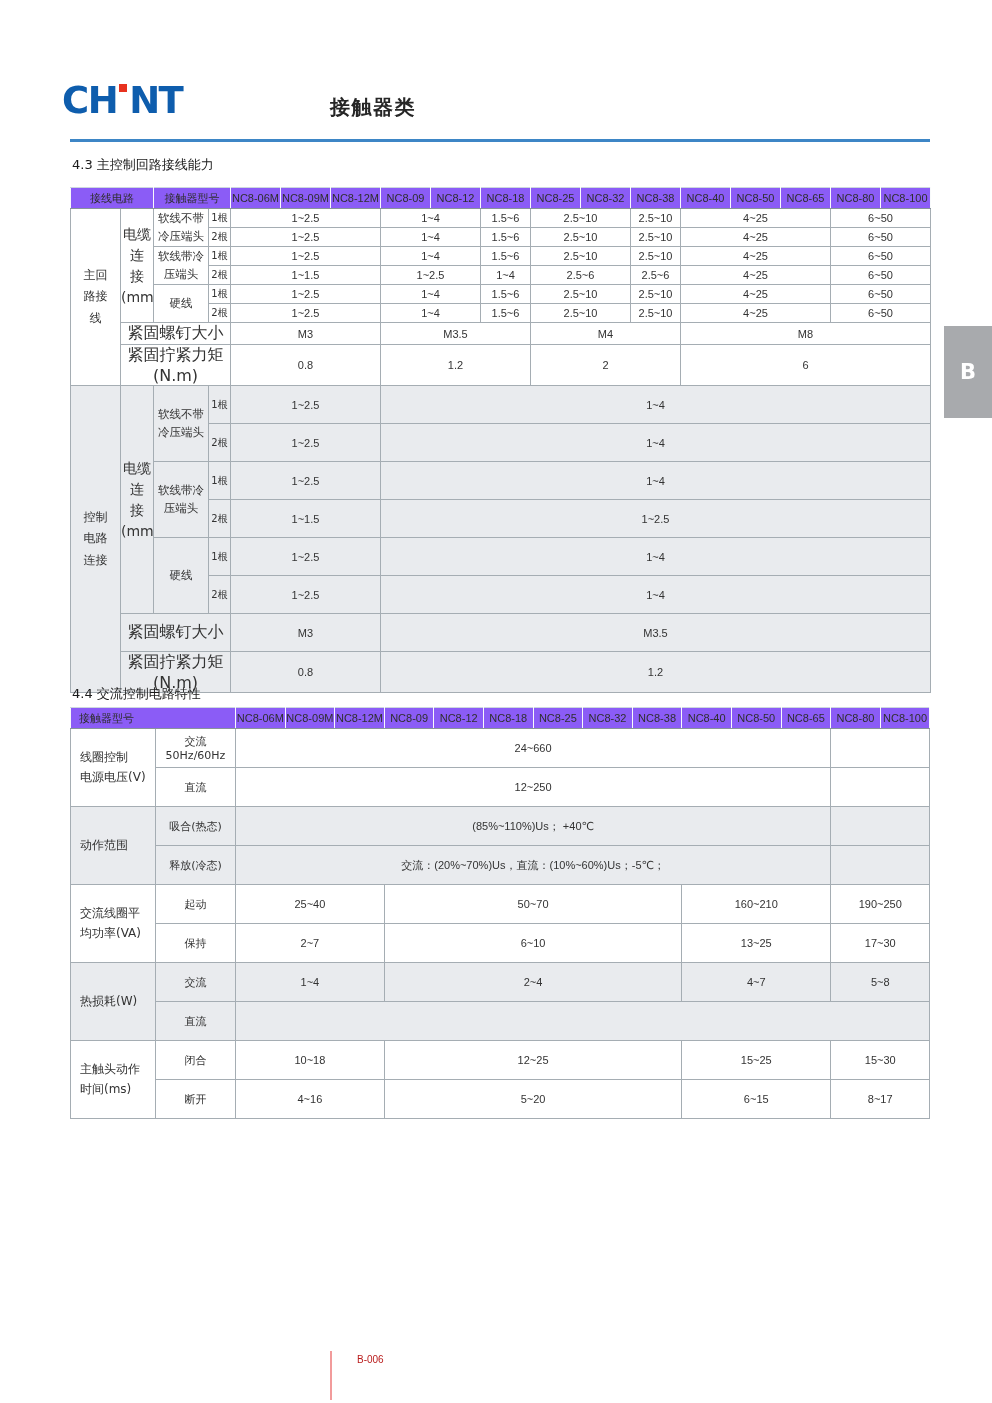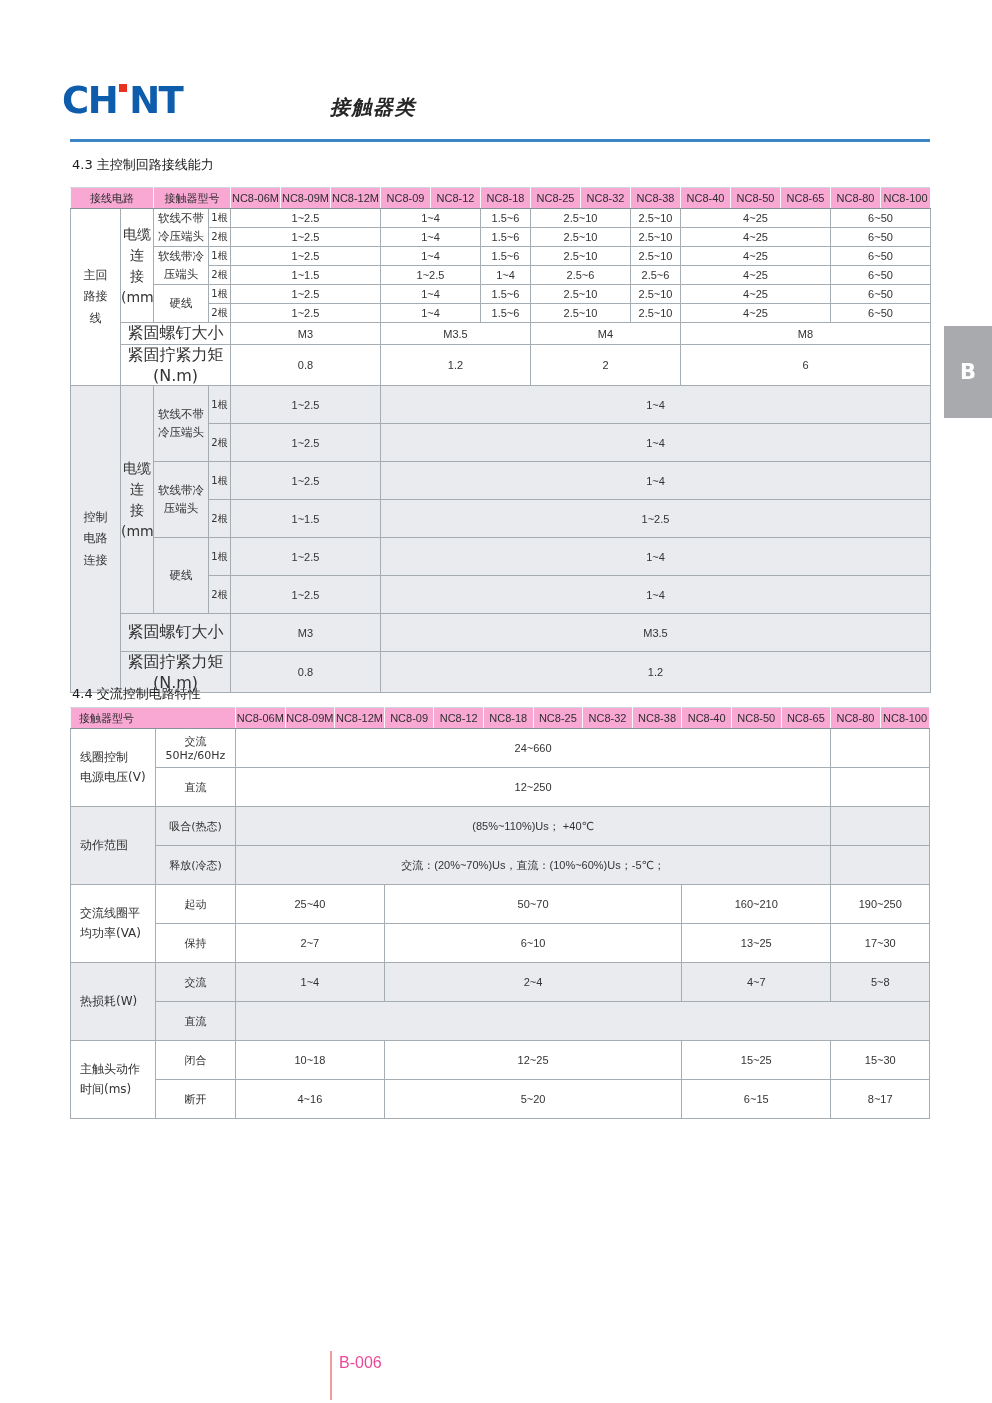--- a/index.html
+++ b/index.html
@@ -3,32 +3,32 @@
 <meta charset="utf-8">
 <style>
   html,body{margin:0;padding:0;background:#fff;}
   .page{position:relative;width:992px;height:1403px;background:#ffffff;
         font-family:"DejaVu Sans","Liberation Sans",sans-serif;overflow:hidden;}
 
   
   .logo{position:absolute;left:62px;top:80px;height:46px;white-space:nowrap;}
   .logo span.lt{font-weight:bold;font-size:37px;line-height:42px;color:#0e5dad;letter-spacing:-1.5px;}
   .logo-dot{display:inline-block;width:8px;height:8px;background:#e8321f;vertical-align:top;margin:4px 2px 0 2px;}
-  .page-title{position:absolute;left:330px;top:94px;font-size:20px;font-weight:bold;color:#262626;letter-spacing:1.5px;font-style:italic;}
+  .page-title{position:absolute;left:330px;top:94px;font-size:20px;font-weight:bold;color:#262626;letter-spacing:1.5px;}
   .rule{position:absolute;left:70px;top:139px;width:860px;height:3px;background:#3d86c6;}
 
   .sec-heading{position:absolute;font-size:13px;color:#1b1b1b;}
   #h43{left:72px;top:156px;}
   #h44{left:72px;top:685px;}
 
   
   .tbl{position:absolute;left:70px;width:860px;border-collapse:collapse;table-layout:fixed;}
   #t1{top:187px;} #t2{top:707px;}
   .tbl td,.tbl th{border:1px solid #a5adb3;text-align:center;color:#333;padding:0;overflow:hidden;}
-  .hd th{background:#f9a8d4;border:1px solid #f8fafb;border-bottom:1px solid #89939b;border-top:1px solid #cdd7df;
+  .hd th{background:#8b5cf6;border:1px solid #f8fafb;border-bottom:1px solid #89939b;border-top:1px solid #cdd7df;
          font-weight:normal;font-size:11px;height:20px;font-family:"Liberation Sans","DejaVu Sans",sans-serif;color:#2e2e2e;}
   .hd th.first{text-align:center;}
   #t2 .hd th.first{text-align:left;padding-left:8px;}
   .v{font-size:11px;font-family:"Liberation Sans","DejaVu Sans",sans-serif;}
   .r19 td{height:18px;}
   .r38 td{height:37px;}
   #t2 tr td{height:38px;}
   .sec{font-size:12px;white-space:pre-line;line-height:1.8;color:#333;}
   .cable{font-size:14px;white-space:pre-line;line-height:1.5;}
   .wire{font-size:11.5px;white-space:pre-line;line-height:1.55;}
@@ -37,21 +37,21 @@
   tr.gray td{background:#e9ebee;}
   #t2 .glbl{font-size:12px;text-align:left;padding:0 4px 0 9px;white-space:pre-line;line-height:1.6;}
   #t2 .sub{font-size:11px;}
 
   
   .side-tab{position:absolute;left:944px;top:326px;width:48px;height:92px;background:#a8aaad;
             color:#fff;font-weight:bold;font-size:21px;display:flex;align-items:center;justify-content:center;}
 
   
   .footer-line{position:absolute;left:330px;top:1351px;width:2px;height:49px;background:#f29b9b;}
-  .page-num{position:absolute;left:339px;top:1354px;font-size:16px;color:#ec4899;font-family:"Liberation Sans","DejaVu Sans",sans-serif;}
+  .page-num{position:absolute;left:357px;top:1354px;font-size:10px;color:#b91c1c;font-family:"Liberation Sans","DejaVu Sans",sans-serif;}
 </style>
 </head>
 <body>
 
 <div class="page">
 
   <div class="logo">
     <span class="lt">CH</span><span class="logo-dot"></span><span class="lt">NT</span>
   </div>
   <div class="page-title">接触器类</div>

